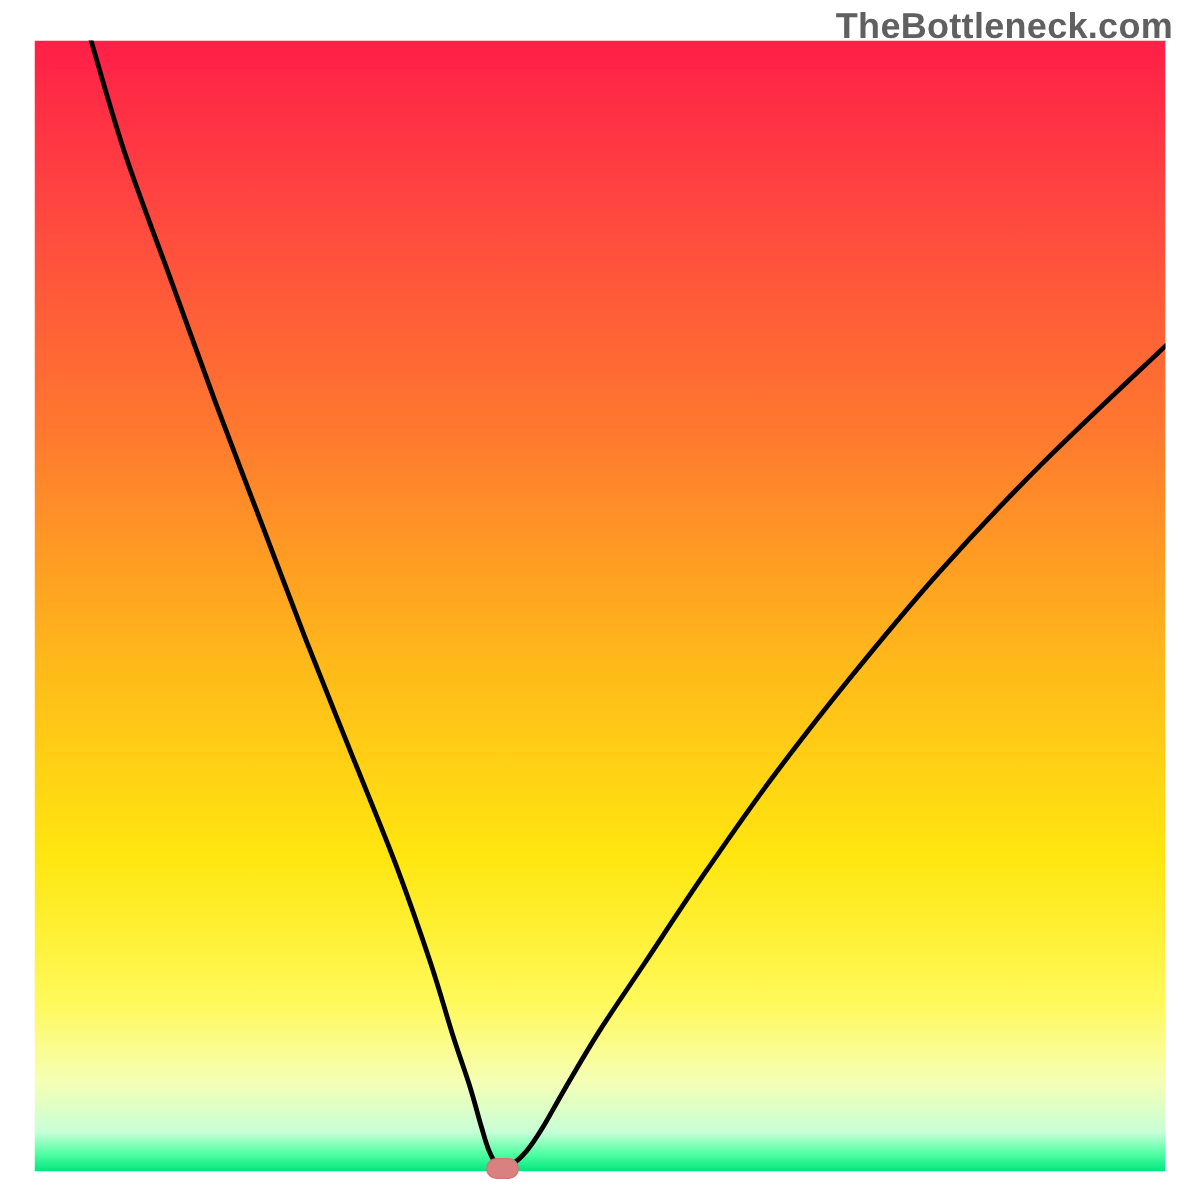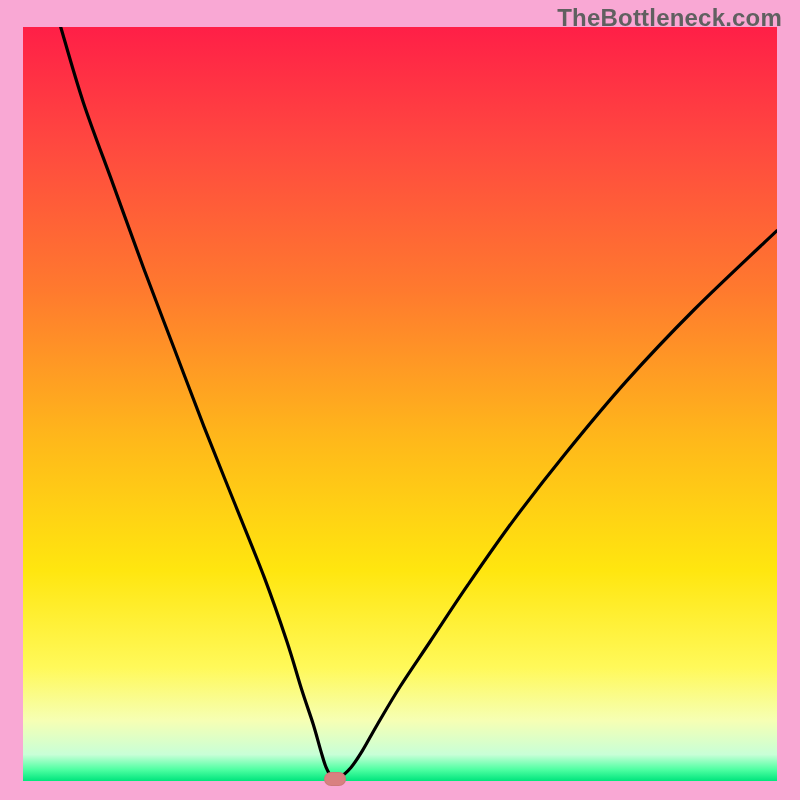--- a/index.html
+++ b/index.html
@@ -8,21 +8,21 @@
     width: 800px;
     height: 800px;
     overflow: hidden;
     background: #000;
     font-family: Arial, Helvetica, sans-serif;
   }
   .frame {
     position: relative;
     width: 800px;
     height: 800px;
-    background: #f9a8d4;
+    background: #ffffff;
   }
   .watermark {
     position: absolute;
     top: 4px;
     right: 18px;
     color: #606060;
     font-size: 24px;
     font-weight: 600;
     letter-spacing: 0.2px;
     user-select: none;

